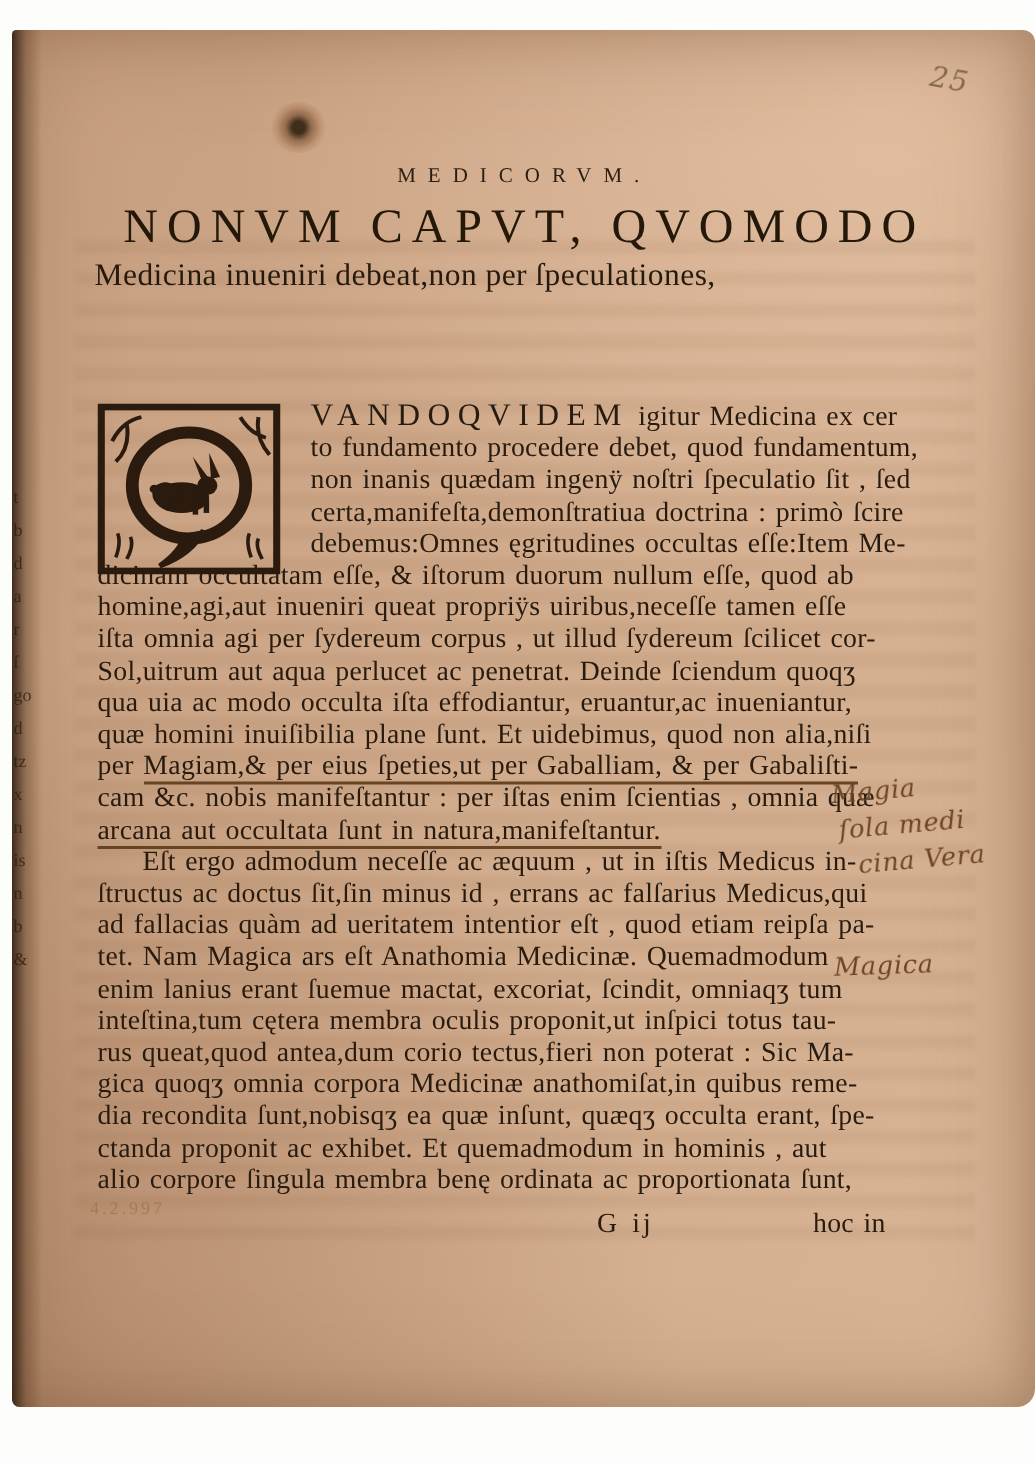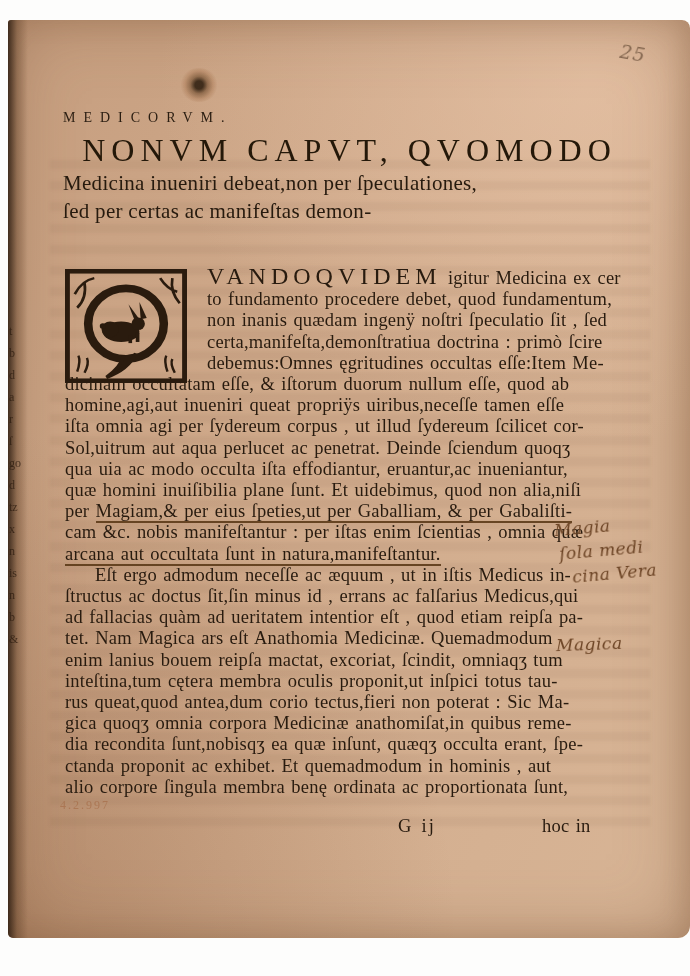--- a/index.html
+++ b/index.html
@@ -50,48 +50,48 @@
     filter:blur(.3px);letter-spacing:1px;
   }
   .bottom-mark{
     position:absolute;left:52px;top:778px;font-size:12px;
     color:rgba(160,95,55,.5);filter:blur(.4px);letter-spacing:2px;
   }
 
   
   .ink{color:#261a10;}
   .running-header{
-    position:absolute;left:55px;top:90px;width:573px;
+    position:absolute;left:55px;top:90px;width:573px;text-align:center;
     font-size:14px;letter-spacing:8px;color:#2a1d11;
   }
   .chapter-title{
     position:absolute;left:50px;top:112px;width:583px;text-align:center;
     font-size:32px;letter-spacing:6px;color:#241809;white-space:nowrap;
   }
   .chapter-subtitle{
     position:absolute;left:55px;top:150px;width:573px;
     font-size:21px;line-height:27.5px;color:#261a0e;letter-spacing:.3px;
   }
   .content{
     position:absolute;left:57px;top:246px;width:575px;
     font-size:18.5px;line-height:21.2px;color:#281b0f;
     word-spacing:1.5px;letter-spacing:.2px;
   }
   .dropcap{position:absolute;left:0px;top:3px;width:122px;height:114px;}
   .p1 .line:nth-child(-n+5){margin-left:142px;}
   .p2 .line:first-child{padding-left:30px;}
   .line{white-space:nowrap;}
-  .sp{letter-spacing:5px;font-size:24px;}
+  .sp{letter-spacing:5px;font-size:21px;}
   .u{
     background-image:linear-gradient(rgba(92,58,24,.9), rgba(92,58,24,.9));
     background-size:100% 2px;background-position:0 100%;background-repeat:no-repeat;
     padding-bottom:2px;
     margin-top:43px;
   }
-  .signature-row{position:relative;height:24px;margin-top:18px;}
+  .signature-row{position:relative;height:24px;margin-top:8px;}
   .signature{position:absolute;left:333px;letter-spacing:2px;}
   .catchword{position:absolute;left:477px;}
 
   
   .margin-note{
     position:absolute;font-family:"DejaVu Serif",serif;font-style:italic;
     color:#6d4526;font-size:17px;line-height:24px;letter-spacing:.5px;
     filter:blur(.2px);
   }
   .note1{left:548px;top:492px;transform:rotate(-5deg);width:140px;}
@@ -125,21 +125,20 @@
         <div>&amp;</div>
       </div>
 
     <div class="ink-blot"></div>
     <div class="page-number">25</div>
 
     <div class="running-header ink">MEDICORVM.</div>
     <div class="chapter-title ink">NONVM CAPVT, QVOMODO</div>
     <div class="chapter-subtitle ink">
         <div>Medicina inueniri debeat,non per ſpeculationes,</div>
-        <div>ſed per certas ac manifeſtas demon-</div>
       </div>
 
     <div class="content">
       <svg class="dropcap" viewBox="0 0 100 100" preserveAspectRatio="none">
         <rect x="2" y="2" width="96" height="96" fill="none" stroke="#2a1b0e" stroke-width="4"></rect>
 
         <path d="M8,22 Q14,10 24,8 M10,34 Q18,26 16,12 M78,8 Q84,18 92,20 M88,8 Q86,20 94,30" fill="none" stroke="#2a1b0e" stroke-width="2.2"></path>
         <path d="M10,90 q3,-9 1,-14 M16,91 q4,-8 2,-13 M84,90 q-3,-9 -1,-14 M90,91 q-4,-8 -2,-12" fill="none" stroke="#2a1b0e" stroke-width="2"></path>
 
         <circle cx="50" cy="48" r="31" fill="none" stroke="#2a1b0e" stroke-width="7"></circle>
@@ -171,21 +170,21 @@
           <div class="line"><span>quæ homini inuiſibilia plane ſunt.  Et uidebimus, quod non alia,niſi</span></div>
           <div class="line"><span>per </span><span class="u">Magiam,&amp; per eius ſpeties,ut per Gaballiam, &amp; per Gabaliſti-</span></div>
           <div class="line"><span>cam &amp;c. nobis manifeſtantur : per iſtas enim ſcientias , omnia quæ</span></div>
           <div class="line"><span class="u">arcana aut occultata ſunt in natura,manifeſtantur.</span></div>
         </div>
       <div class="p2">
           <div class="line"><span>Eſt ergo admodum neceſſe ac æquum , ut in iſtis Medicus in-</span></div>
           <div class="line"><span>ſtructus ac doctus ſit,ſin minus id , errans ac falſarius Medicus,qui</span></div>
           <div class="line"><span>ad fallacias quàm ad ueritatem intentior eſt , quod etiam reipſa pa-</span></div>
           <div class="line"><span>tet.  Nam Magica ars eſt Anathomia Medicinæ.  Quemadmodum</span></div>
-          <div class="line"><span>enim lanius bouem reipſa mactat, excoriat, ſcindit, omniaqʒ tum</span></div>
+          <div class="line"><span>enim lanius erant ſuemue mactat, excoriat, ſcindit, omniaqʒ tum</span></div>
           <div class="line"><span>inteſtina,tum cętera membra oculis proponit,ut inſpici totus tau-</span></div>
           <div class="line"><span>rus queat,quod antea,dum corio tectus,fieri non poterat : Sic Ma-</span></div>
           <div class="line"><span>gica quoqʒ omnia corpora Medicinæ anathomiſat,in quibus reme-</span></div>
           <div class="line"><span>dia recondita ſunt,nobisqʒ ea quæ inſunt, quæqʒ occulta erant, ſpe-</span></div>
           <div class="line"><span>ctanda proponit ac exhibet.  Et quemadmodum in hominis , aut</span></div>
           <div class="line"><span>alio corpore ſingula membra benę ordinata ac proportionata ſunt,</span></div>
         </div>
 
       <div class="signature-row">
         <span class="signature">G ij</span>

